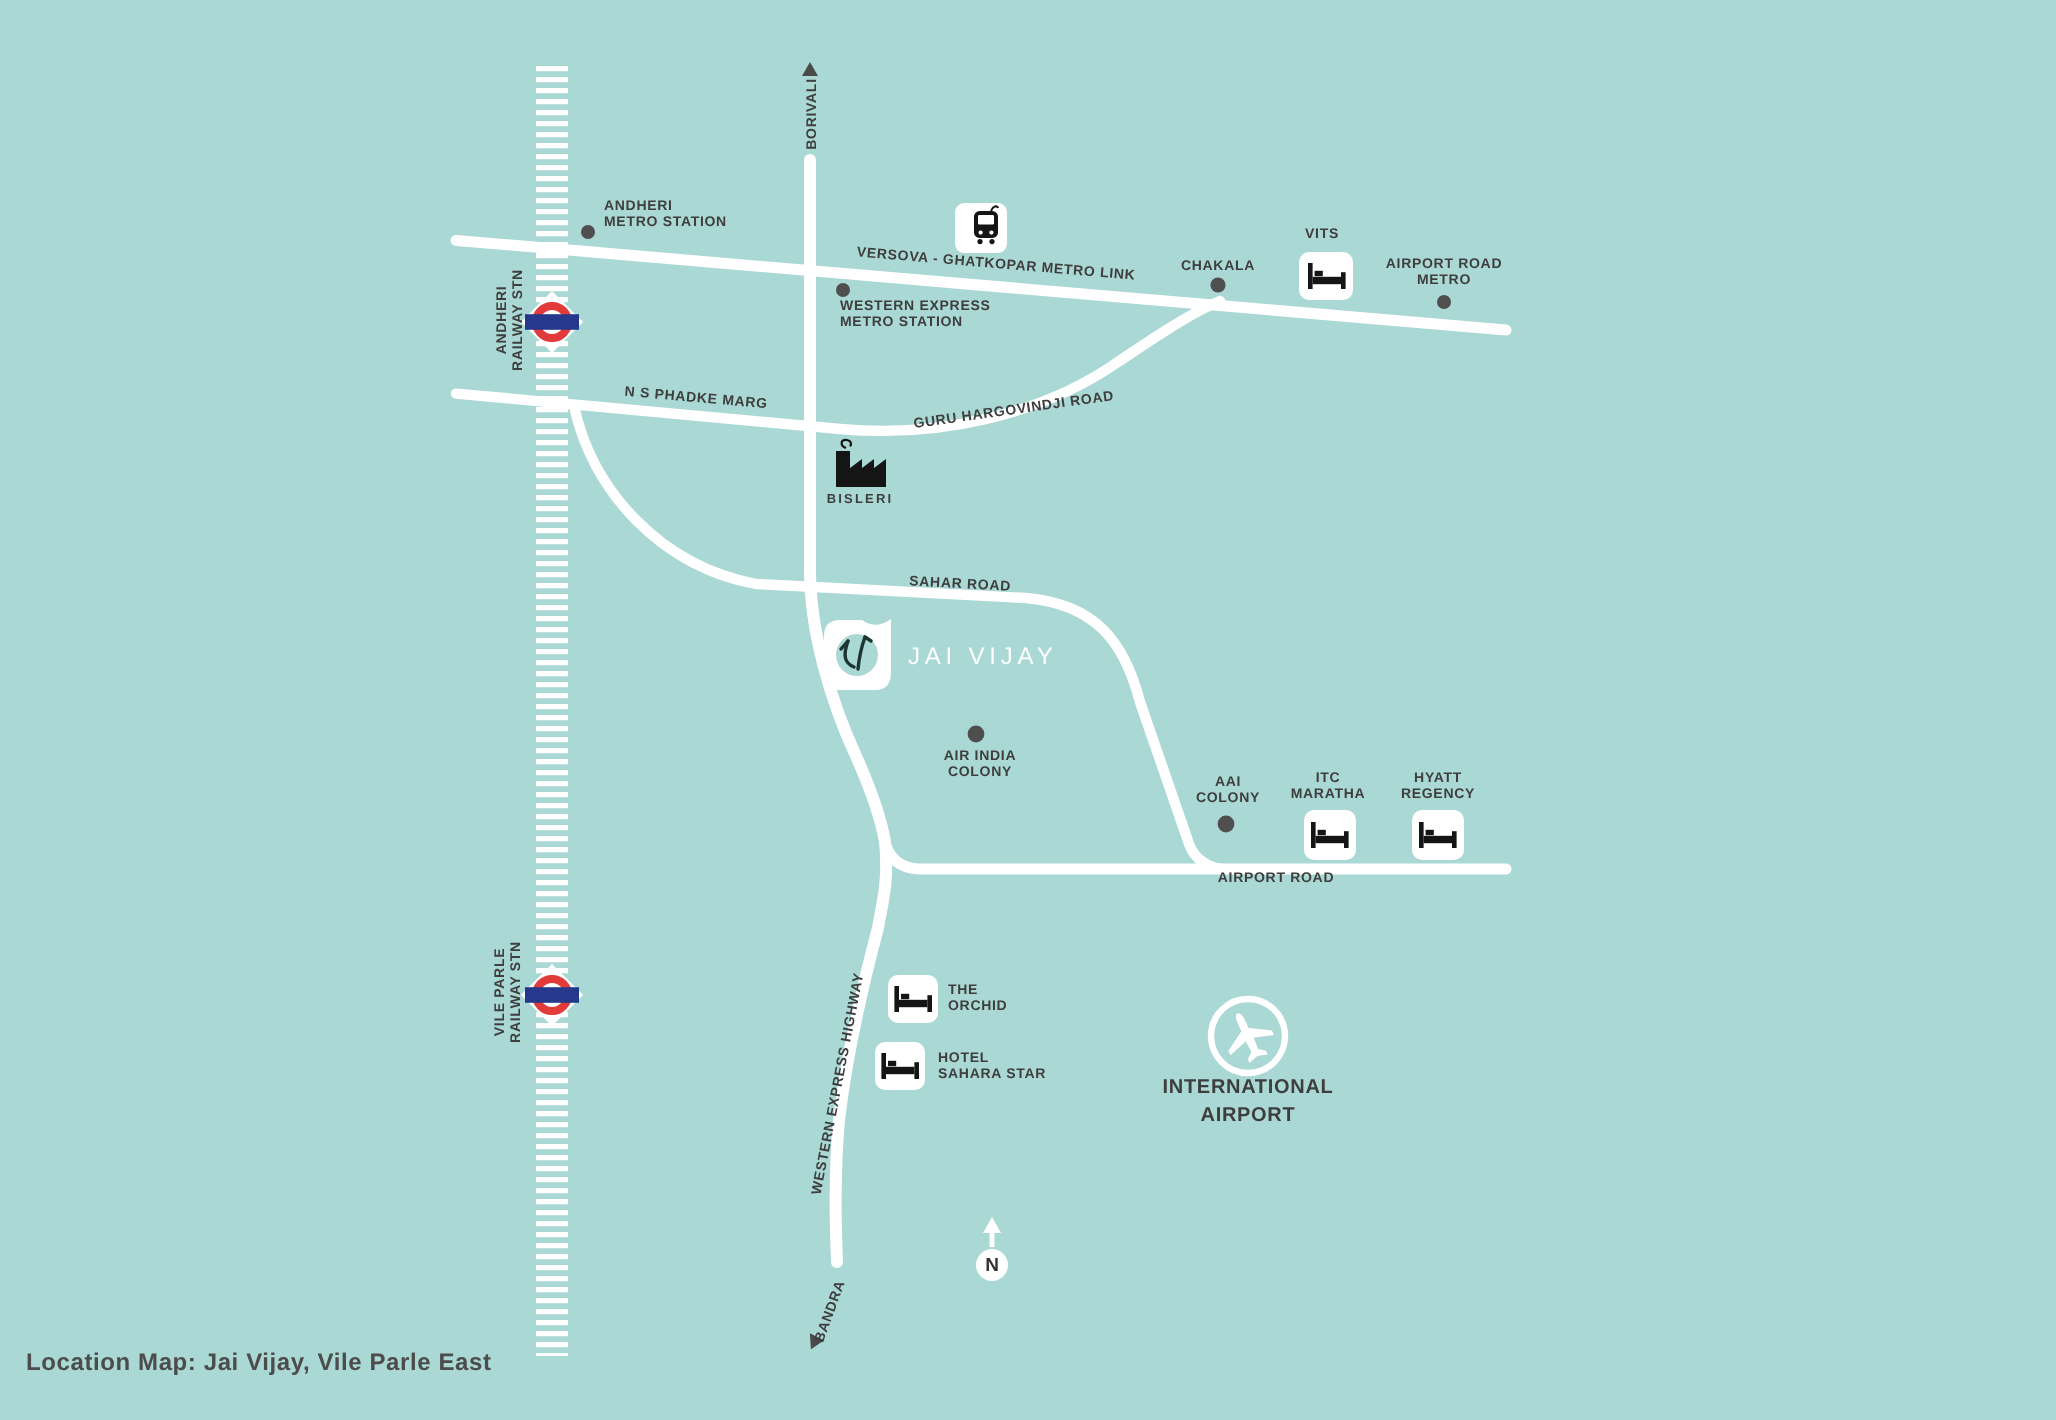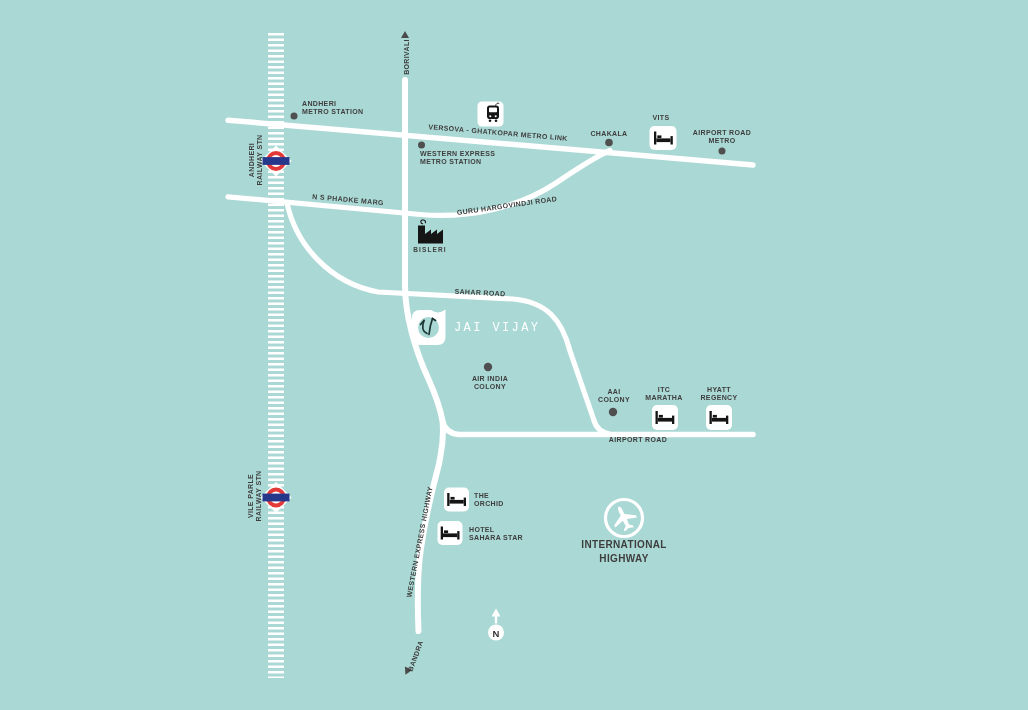--- a/index.html
+++ b/index.html
@@ -44,21 +44,21 @@
   .p-itc{left:664px;top:394px;}
   .p-hyatt{left:719px;top:394px;}
   .p-airindia{left:490px;top:383px;}
   .p-intl{left:624px;top:551px;font-size:10px;line-height:1.35;}
   .p-bisleri{left:430px;top:250px;font-size:6.5px;letter-spacing:1.1px;}
   .p-orchid{left:474px;top:492px;}
   .p-sahara{left:469px;top:526px;}
 
   .wordmark{
     position:absolute;left:454px;top:328px;transform:translateY(-50%);
-    color:#ffffff;font-size:12px;font-weight:400;letter-spacing:2.4px;white-space:nowrap;font-family:Liberation Mono, monospace;
+    color:#ffffff;font-size:12px;font-weight:400;letter-spacing:2.4px;white-space:nowrap;
   }
   .north-n{
     position:absolute;left:496px;top:633px;transform:translate(-50%,-50%);
     font-size:9.5px;font-weight:700;color:#333333;
   }
   .caption{
     position:absolute;left:13px;top:674px;color:#4c4c4c;
     font-size:12px;font-weight:700;letter-spacing:.3px;white-space:nowrap;
   }
   .arrow-up{
@@ -232,21 +232,22 @@
   <div class="lbl p-airindia">
     <div>AIR INDIA</div>
     <div>COLONY</div>
   </div>
   <div class="lbl p-aai">
     <div>AAI</div>
     <div>COLONY</div>
   </div>
   <div class="lbl p-intl">
     <div>INTERNATIONAL</div>
-    <div>HIGHWAY</div>
+    <div>AIRPORT</div>
   </div>
 
   <div class="wordmark">JAI VIJAY</div>
 
   <div class="north-n">N</div>
 
+  <div class="caption">Location Map: Jai Vijay, Vile Parle East</div>
 
 </div>
 
 </body></html>

